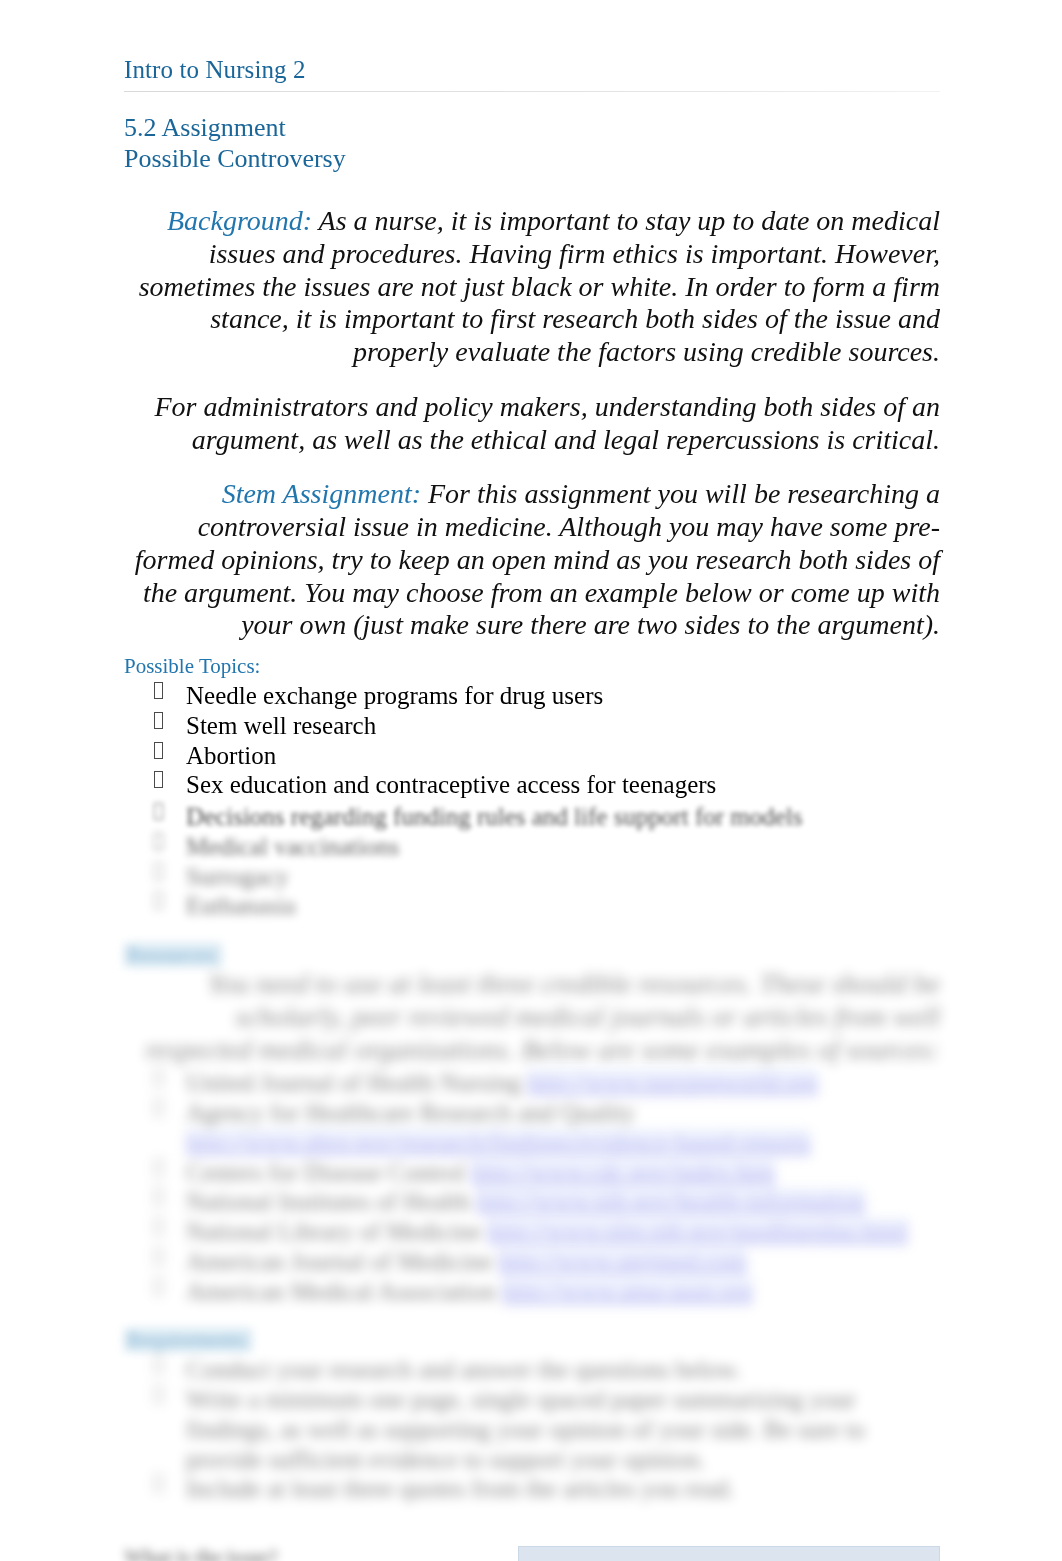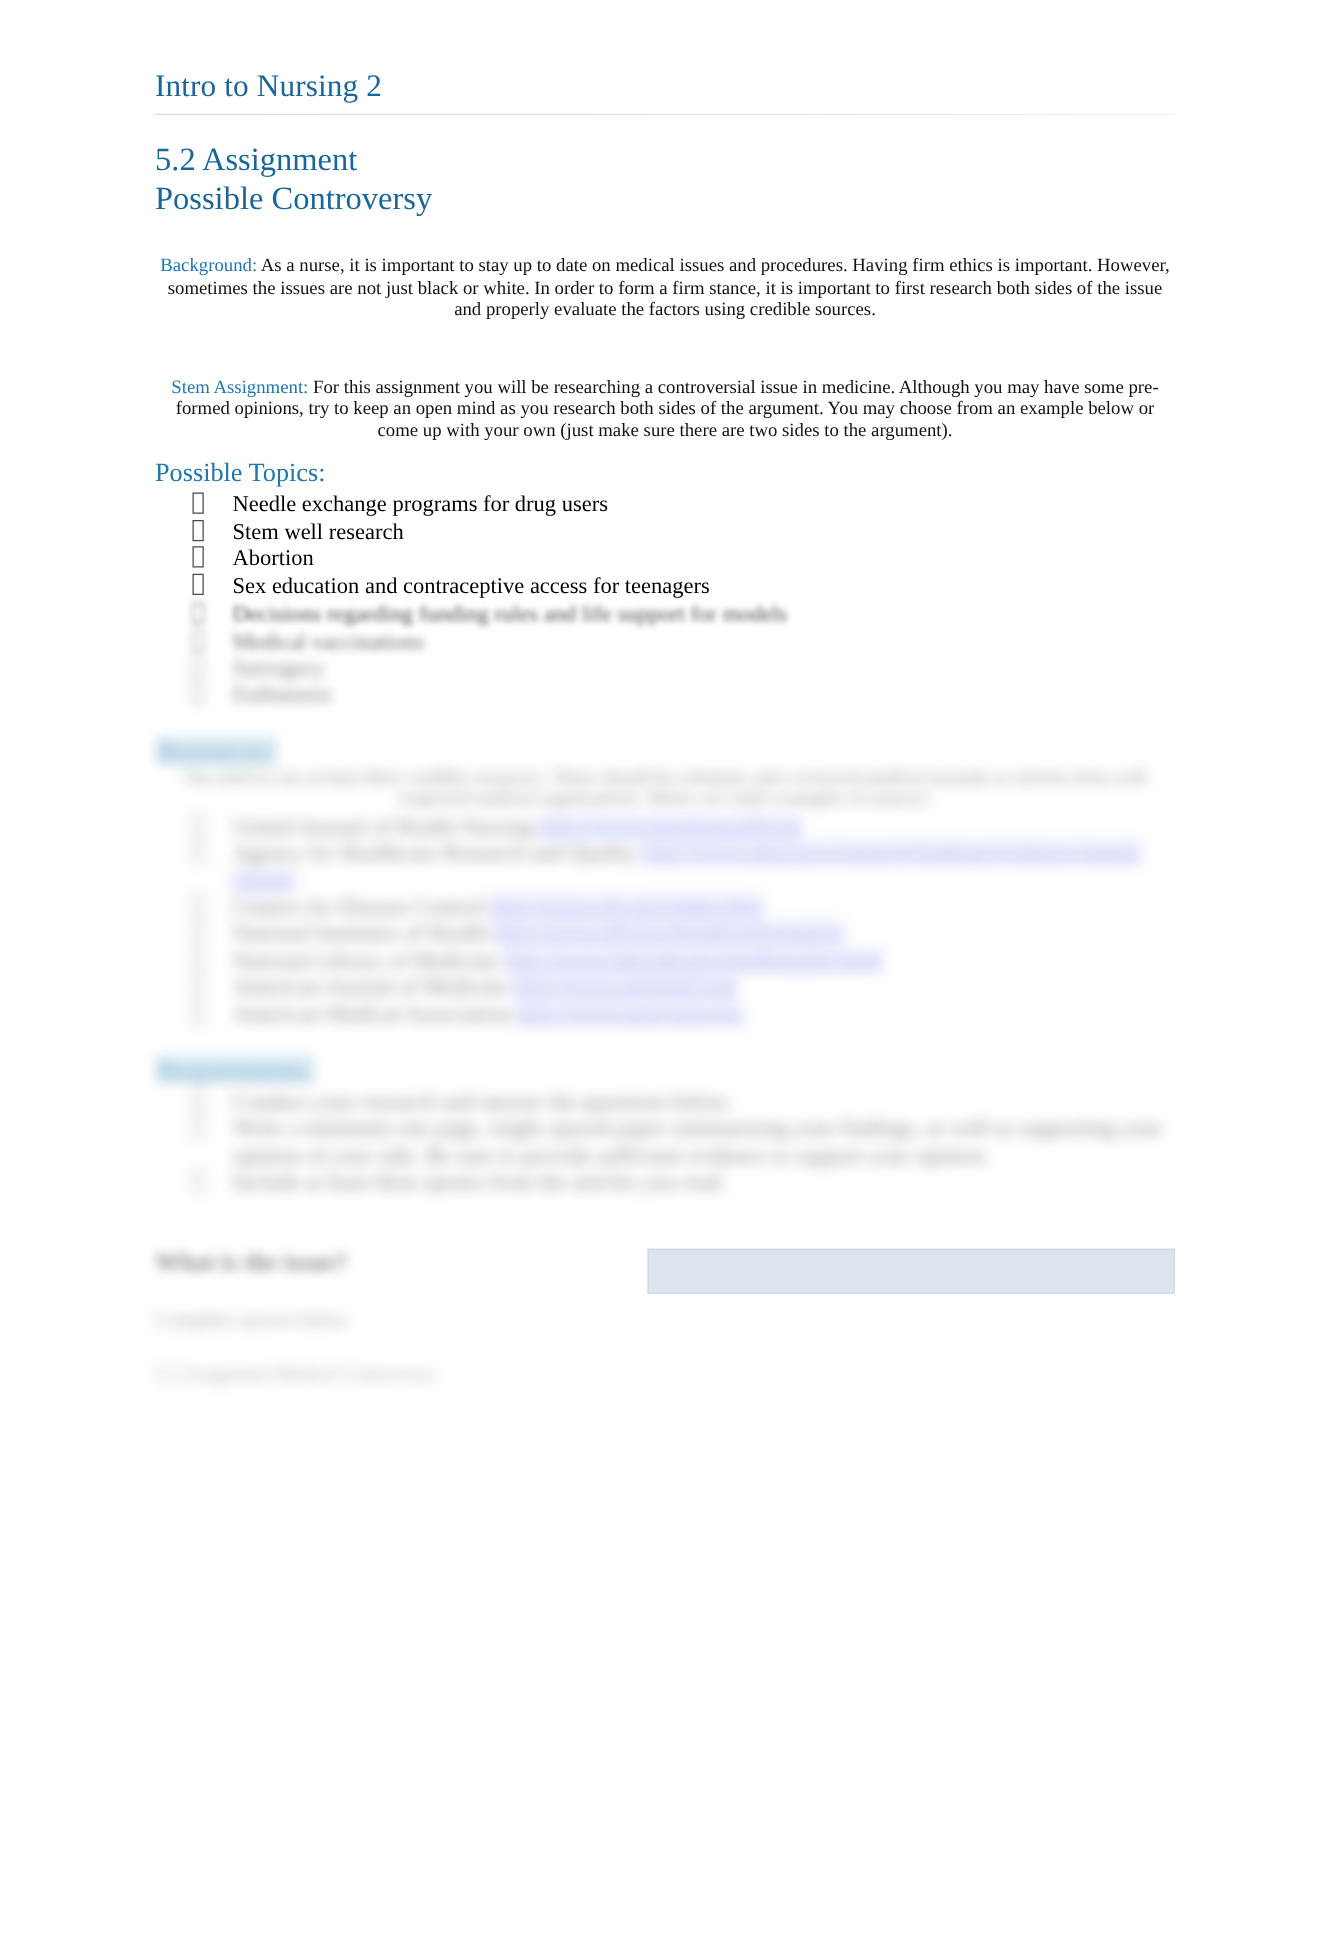--- a/index.html
+++ b/index.html
@@ -50,45 +50,46 @@
     margin-top: 20px;
     text-align: left;
     color: #1A6699;
     font-size: 26px;
     line-height: 1.22;
   }
   .title-line { display: block; }
 
   
   .para {
-    font-size: 15px;
+    font-size: 28px;
     line-height: 1.17;
-    text-align: center;
+    text-align: right;
     color: #111;
+    font-style: italic;
   }
   .lead { color: #2176AE; }
   .gap-lg { height: 30px; }
   .gap-md { height: 22px; }
   .gap-sm { height: 12px; }
 
   .section-label {
     font-size: 21px;
     color: #2176AE;
   }
 
   
   ul.blist {
     list-style: none;
     margin: 2px 0 0 0;
     padding: 0;
   }
   ul.blist > li {
     position: relative;
     padding-left: 62px;
-    font-size: 18px;
+    font-size: 25px;
     line-height: 1.19;
     margin: 0;
   }
   ul.blist > li .wd-bullet {
     position: absolute;
     left: 30px;
     top: 1px;
     display: inline-block;
     width: 9px;
     height: 17px;
@@ -165,20 +166,21 @@
 
     <div class="gap-lg"></div>
 
     <div class="para">
       <span class="lead">Background:</span>
       <span>As a nurse, it is important to stay up to date on medical issues and procedures.    Having firm ethics is important.     However, sometimes the issues are not just black or white.    In order to form a firm stance, it is important to first research both sides of the issue and properly evaluate the factors using credible sources.</span>
     </div>
 
     <div class="gap-md"></div>
 
+    <div class="para">For administrators and policy makers, understanding both sides of an argument, as well as the ethical and legal repercussions is critical.</div>
 
     <div class="gap-md"></div>
 
     <div class="para">
       <span class="lead">Stem Assignment:</span>
       <span>For this assignment you will be researching a controversial issue in medicine.   Although you may have some pre-formed opinions, try to keep an open mind as you research both sides of the argument.        You may choose from an example below or come up with your own (just make sure there are two sides to the argument).</span>
     </div>
 
     <div class="gap-sm"></div>
 

